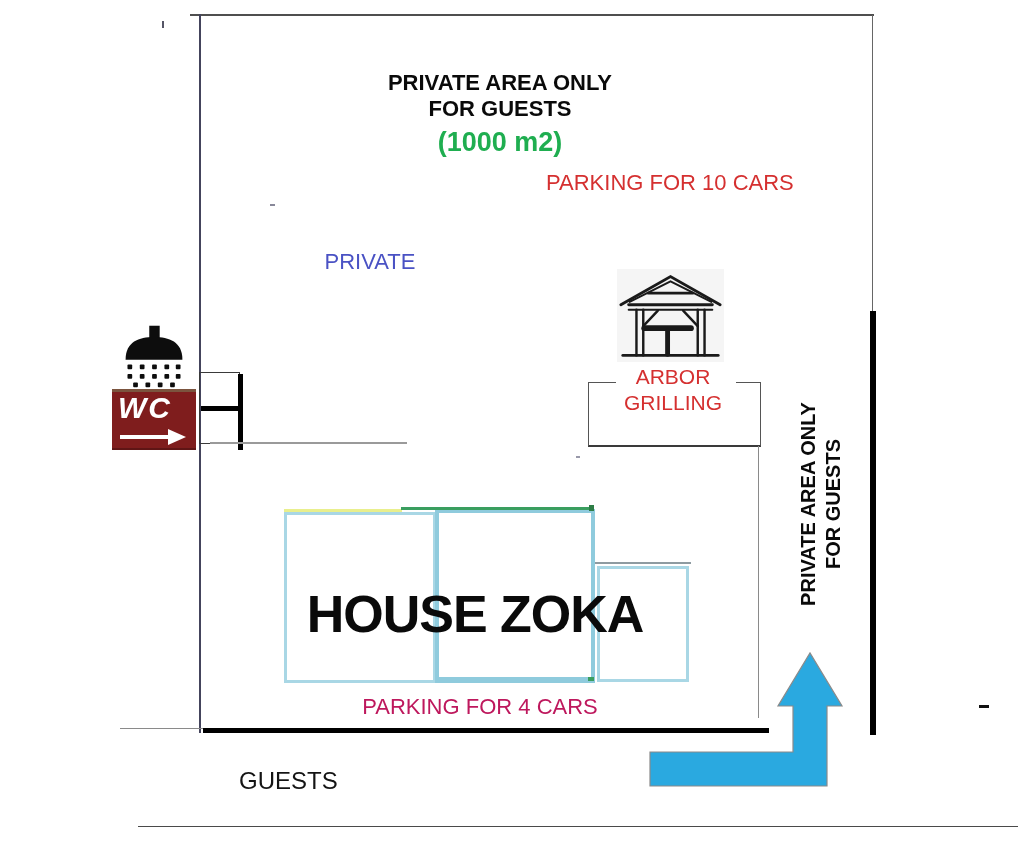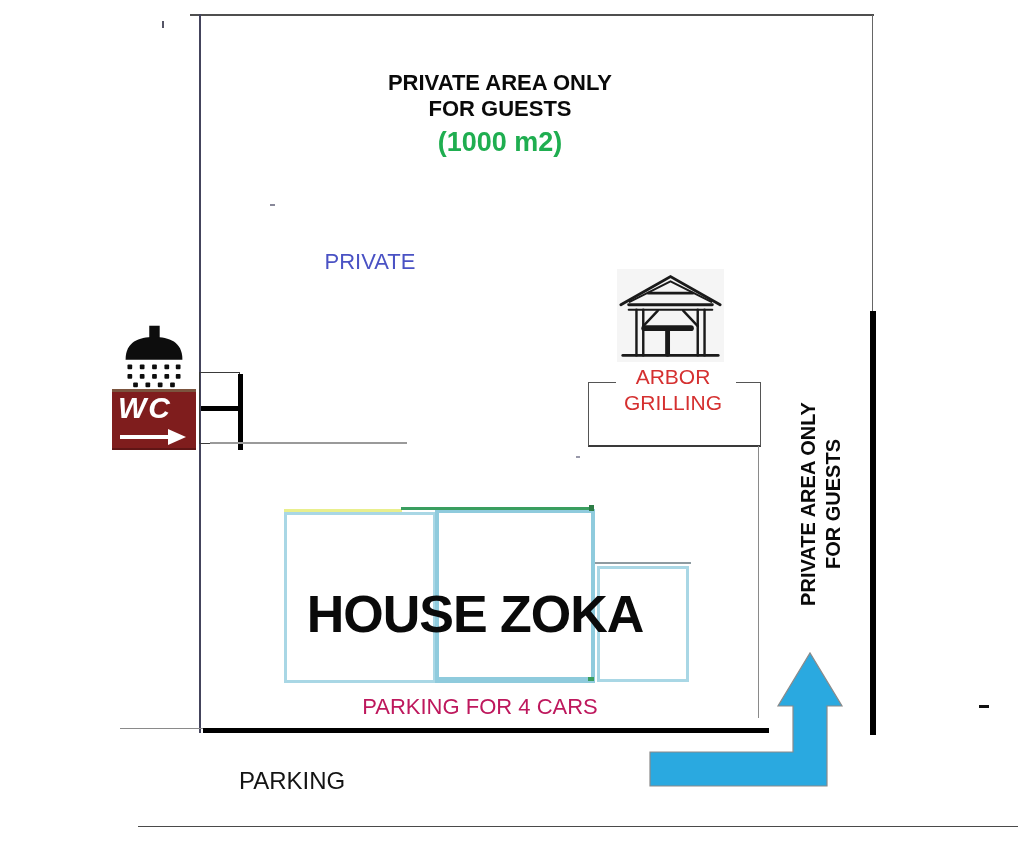--- a/index.html
+++ b/index.html
@@ -79,20 +79,21 @@
   <div class="abs right-border-thick"></div>
   <div class="abs bottom-border-thick"></div>
   <div class="abs bottom-border-thin"></div>
   <div class="abs street-line"></div>
 
   <div class="abs txt center private-top">
     <div>PRIVATE AREA ONLY</div>
     <div>FOR GUESTS</div>
   </div>
   <div class="abs txt center area-size">(1000 m2)</div>
+  <div class="abs txt parking10">PARKING FOR 10 CARS</div>
 
   <div class="abs txt center playground">
     <div>PRIVATE</div>
   </div>
 
   <div class="abs" style="left:118px;top:325px;width:72px;height:64px;">
     <svg width="72" height="64" viewBox="0 0 76 66">
       <rect x="33" y="0" width="11" height="15" fill="#0d0d0d"></rect>
       <path d="M8,36 C8,17 22,12 38,12 C54,12 68,17 68,36 Z" fill="#0d0d0d"></path>
       <g fill="#0d0d0d">
@@ -158,21 +159,21 @@
   <div class="abs house-mid"></div>
   <div class="abs house-right"></div>
   <div class="abs house-top-yellow"></div>
   <div class="abs house-top-green"></div>
   <div class="abs green-tick"></div>
   <div class="abs green-tick2"></div>
   <div class="abs house-top-gray"></div>
   <div class="abs txt center house-title">HOUSE ZOKA</div>
 
   <div class="abs txt center parking4">PARKING FOR 4 CARS</div>
-  <div class="abs txt street">PARKING</div>
+  <div class="abs txt street">GUESTS</div>
 
   <div class="abs txt center side-private">
     <div>PRIVATE AREA ONLY</div>
     <div>FOR GUESTS</div>
   </div>
 
   <svg class="abs" style="left:640px;top:645px;" width="215" height="150" viewBox="640 645 215 150">
     <polygon points="650,752 793,752 793,706 778,706 810,653 842,706 827,706 827,786 650,786" fill="#2aa9e0" stroke="#8a8a8a" stroke-width="1.2"></polygon>
   </svg>
 

